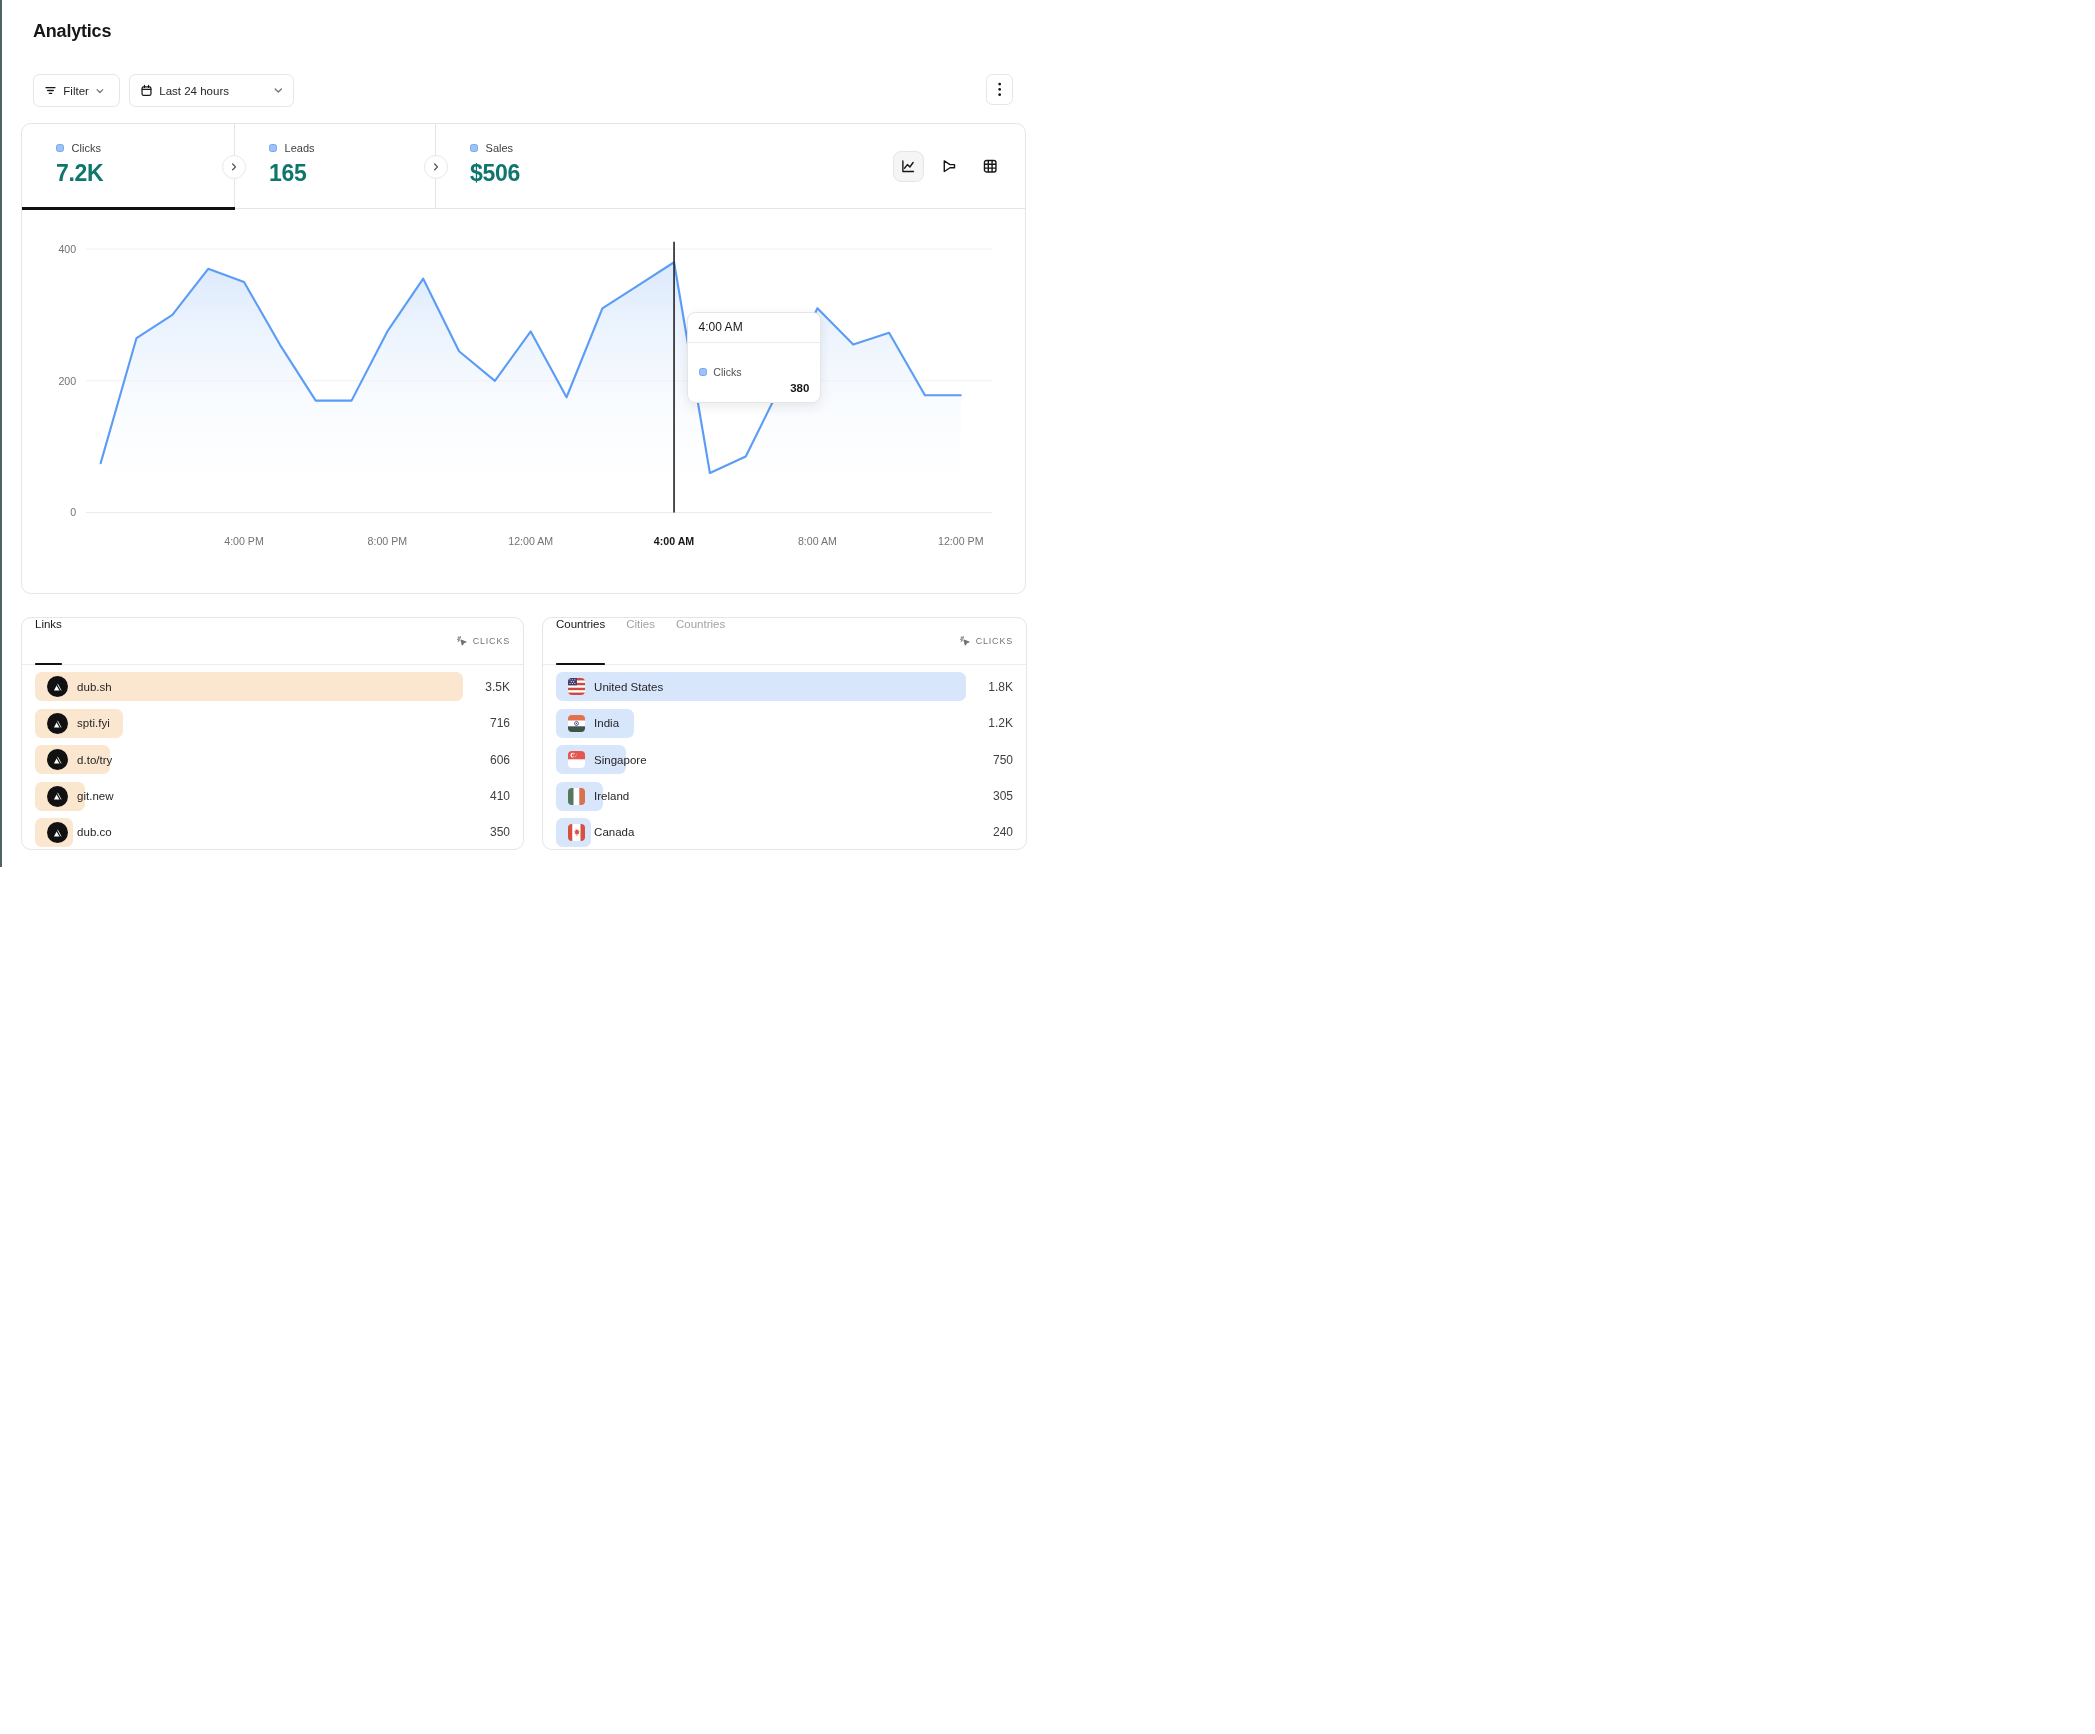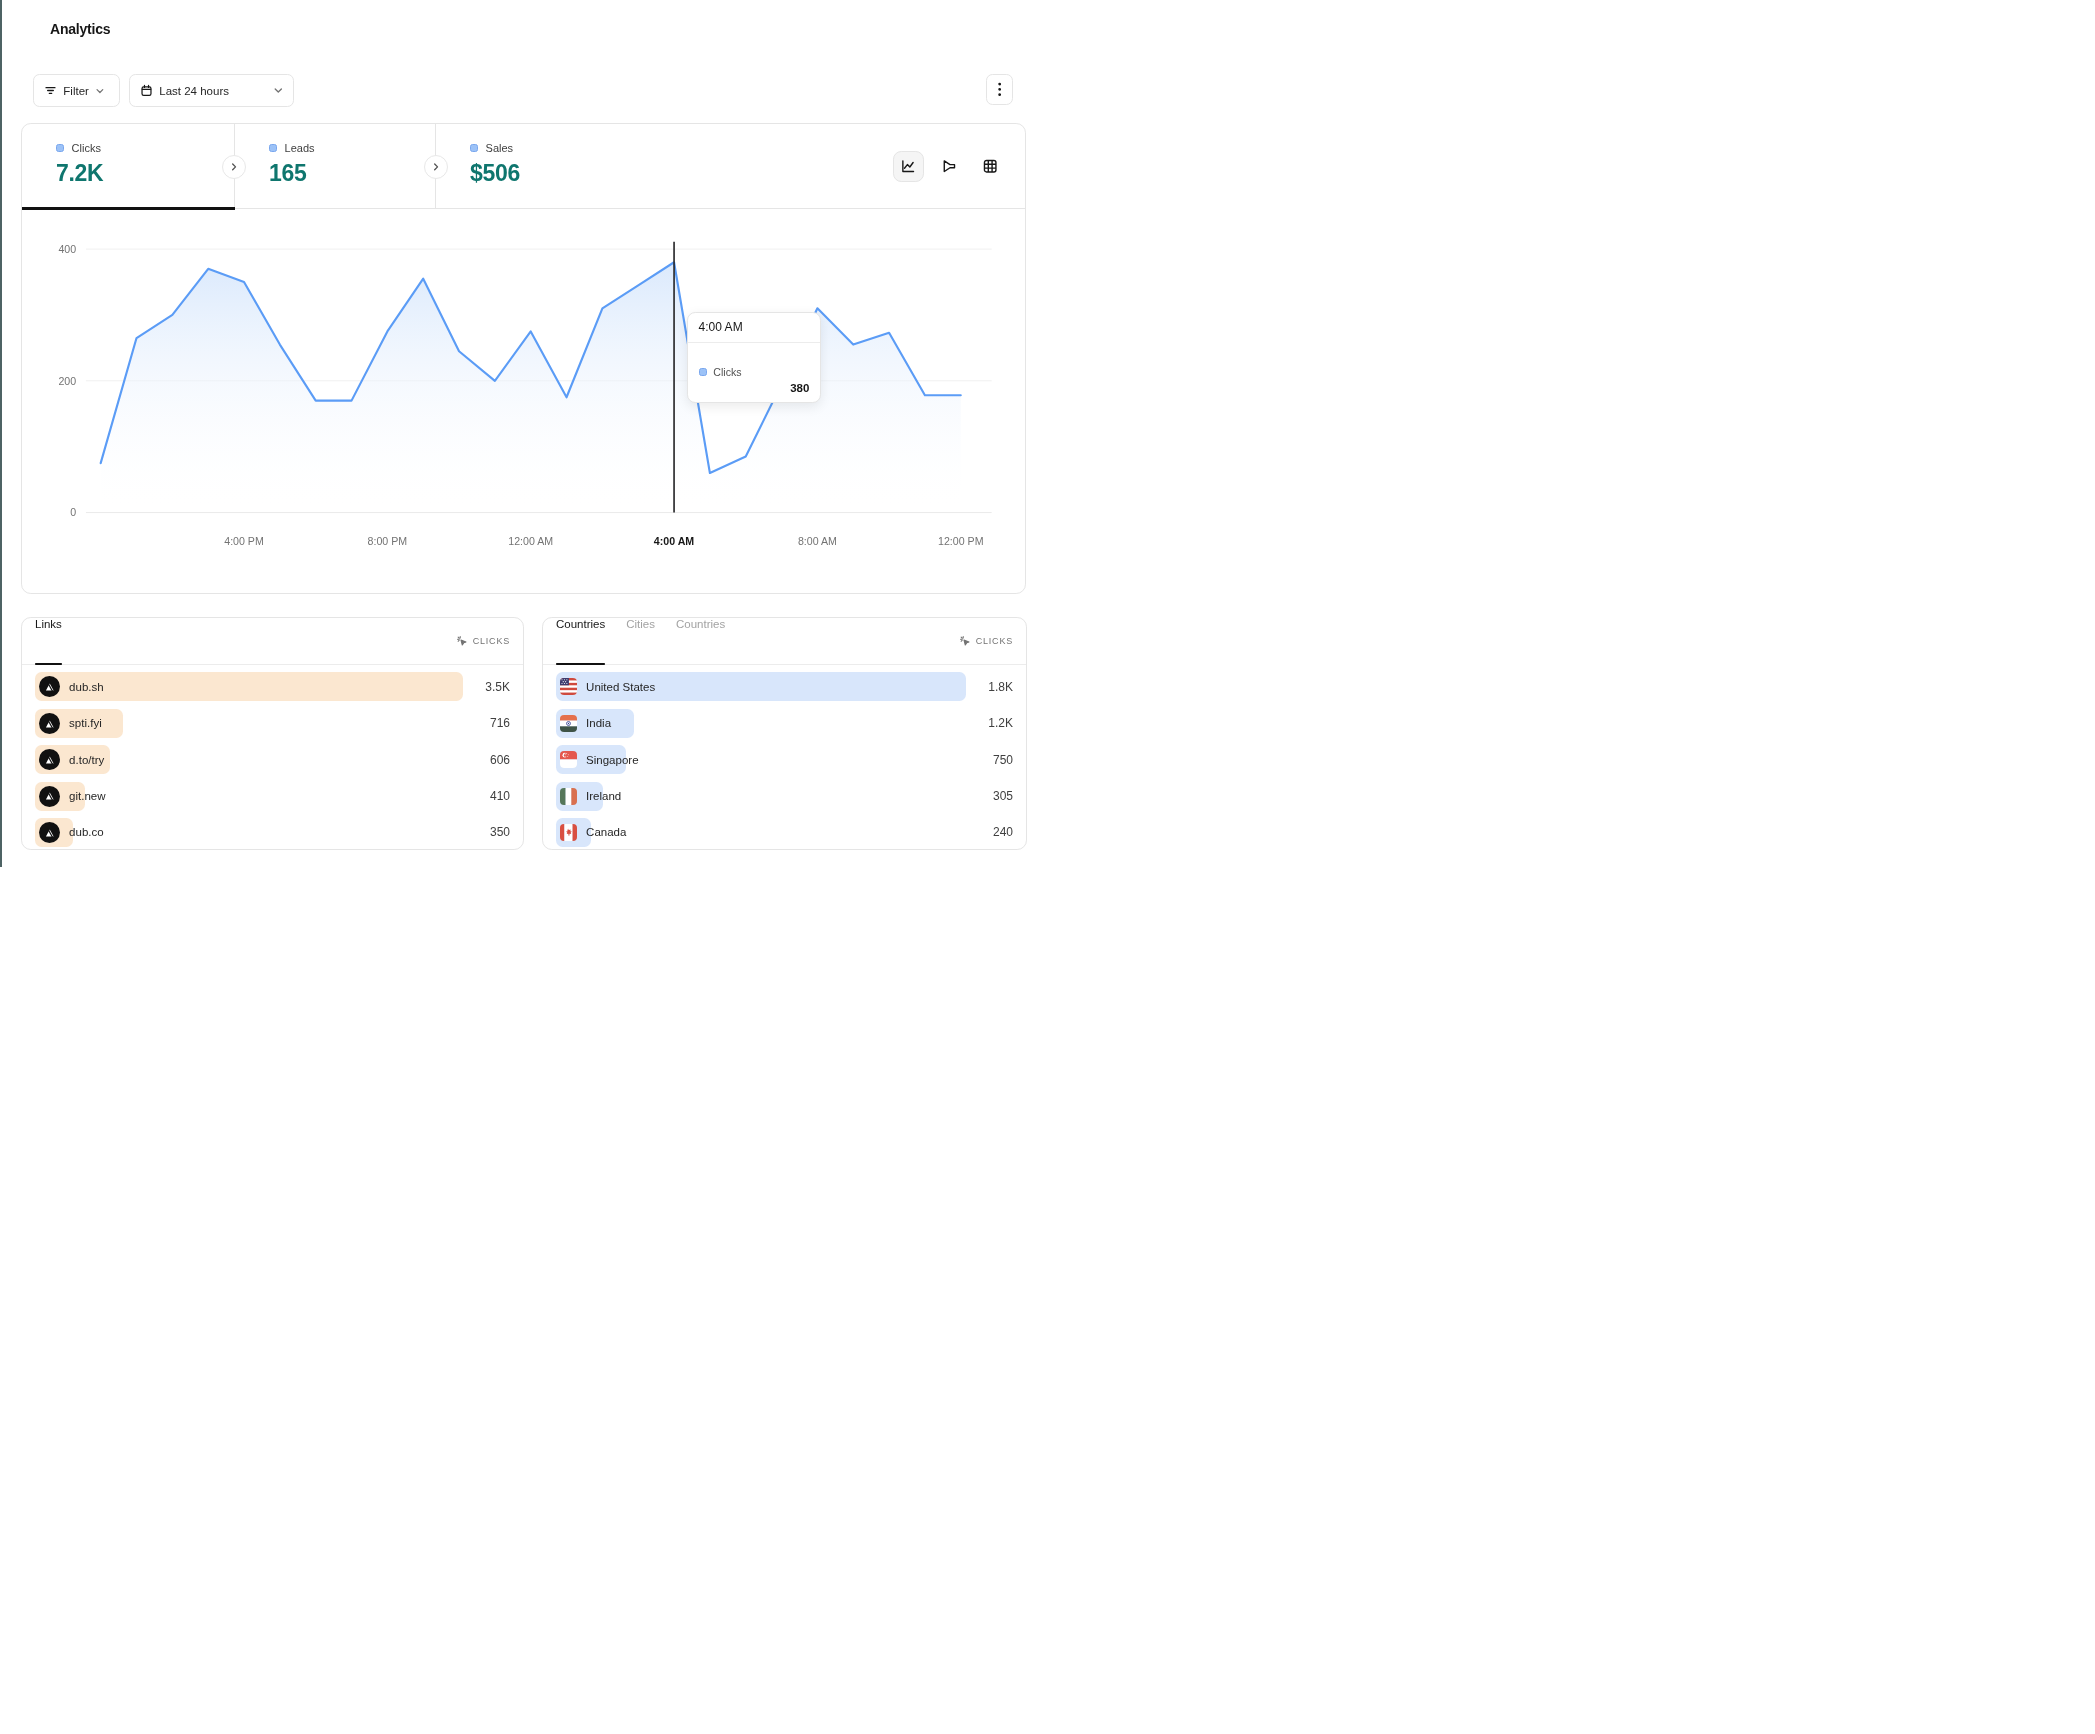--- a/index.html
+++ b/index.html
@@ -5,21 +5,21 @@
   * { margin:0; padding:0; box-sizing:border-box; }
   html,body { background:#ffffff; }
   body {
     width:1047px; height:867px; position:relative; overflow:hidden;
     font-family:"Liberation Sans", sans-serif; color:#171717;
     -webkit-font-smoothing:antialiased;
   }
   .edge-line { position:absolute; left:0; top:0; width:1.6px; height:100%; background:#4d6364; }
 
   
-  .page-title { position:absolute; left:50px; top:21px; font-size:14px; font-weight:700; letter-spacing:-0.2px; }
+  .page-title { position:absolute; left:33px; top:21px; font-size:18px; font-weight:700; letter-spacing:-0.2px; }
 
   
   .toolbar-btn {
     position:absolute; top:74px; height:33px; background:#fff;
     border:0.8px solid #e5e5e5; border-radius:6.5px; display:flex; align-items:center;
     gap:6.5px; padding:0 9.8px; font-size:11.5px; color:#262626; cursor:pointer;
   }
   .btn-filter { left:33px; width:87px; }
   .btn-range  { left:129px; width:165px; }
   .btn-range .chev { margin-left:auto; }
@@ -69,21 +69,21 @@
   .panel-tabs { display:flex; gap:21px; font-size:11.5px; }
   .panel-tab { color:#a3a3a3; cursor:pointer; position:relative; height:47px; display:flex; align-items:flex-start; }
   .panel-tab.active { color:#171717; font-weight:500; }
   .panel-tab.active::after { content:""; position:absolute; left:0; bottom:-0.8px; height:2.5px; width:100%; background:#111; border-radius:0.8px; }
   .metric-label { margin-left:auto; display:flex; align-items:center; gap:4.9px; font-size:9px; letter-spacing:0.8px; color:#737373; }
   .rows { padding:7.4px 13px 0 13px; display:flex; flex-direction:column; gap:7.4px; }
   .bar-row { position:relative; height:29px; cursor:pointer; }
   .bar-fill { position:absolute; left:0; top:0; height:29px; border-radius:6.5px; }
   .panel-links .bar-fill { background:#fbe7d0; }
   .panel-geo .bar-fill { background:#d8e6fb; }
-  .bar-content { position:relative; z-index:2; height:29px; display:flex; align-items:center; gap:9px; padding-left:4.1px; }
+  .bar-content { position:relative; z-index:2; height:29px; display:flex; align-items:center; gap:9px; padding-left:4.1px;margin-left:8px; }
   .bar-label { font-size:11.5px; color:#262626; }
   .bar-value { position:absolute; right:0; top:0; height:29px; display:flex; align-items:center; font-size:12px; color:#404040; z-index:2; }
   .dub-ico { width:21px; height:21px; border-radius:50%; background:#111; display:flex; align-items:center; justify-content:center; flex:0 0 auto; }
   .flag-ico { width:17px; height:17px; border-radius:4.1px; overflow:hidden; flex:0 0 auto; box-shadow:inset 0 0 0 0.8px rgba(0,0,0,.06); }
   .flag-ico svg { display:block; }
   text.axis { font-family:"Liberation Sans", sans-serif; font-size:13px; fill:#737373; }
   text.axis.hl { fill:#171717; font-weight:600; }
 </style>
 </head>
 <body>

